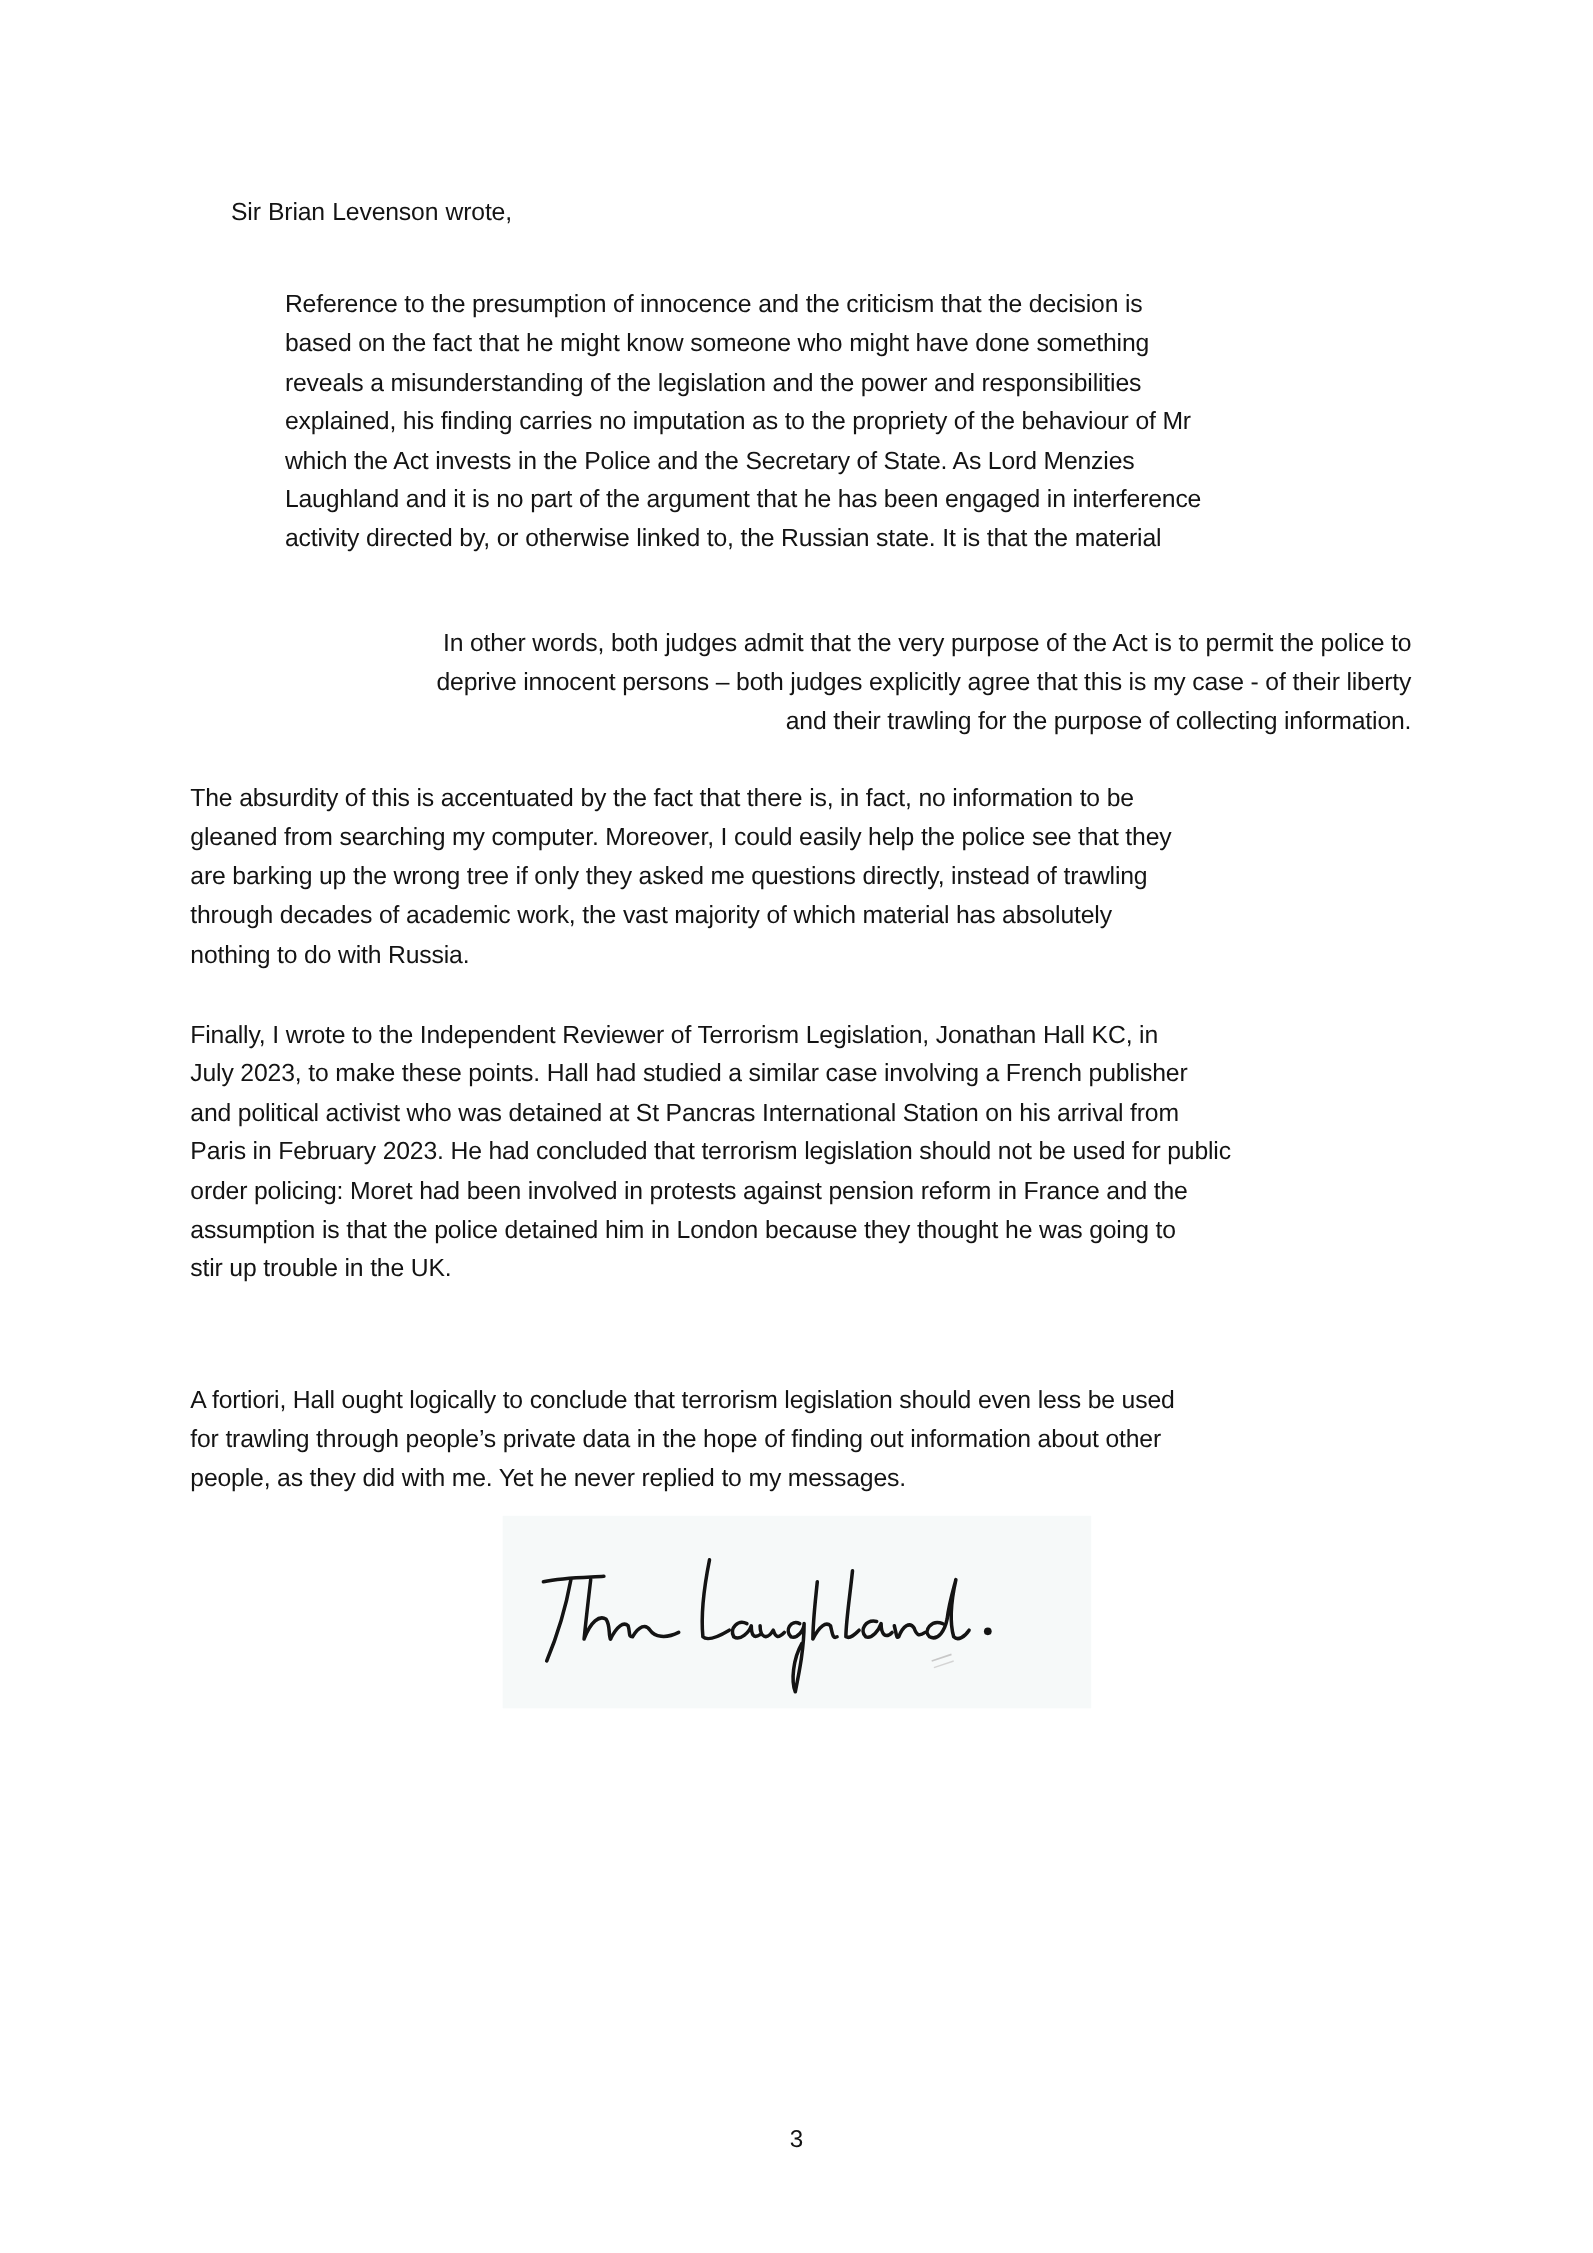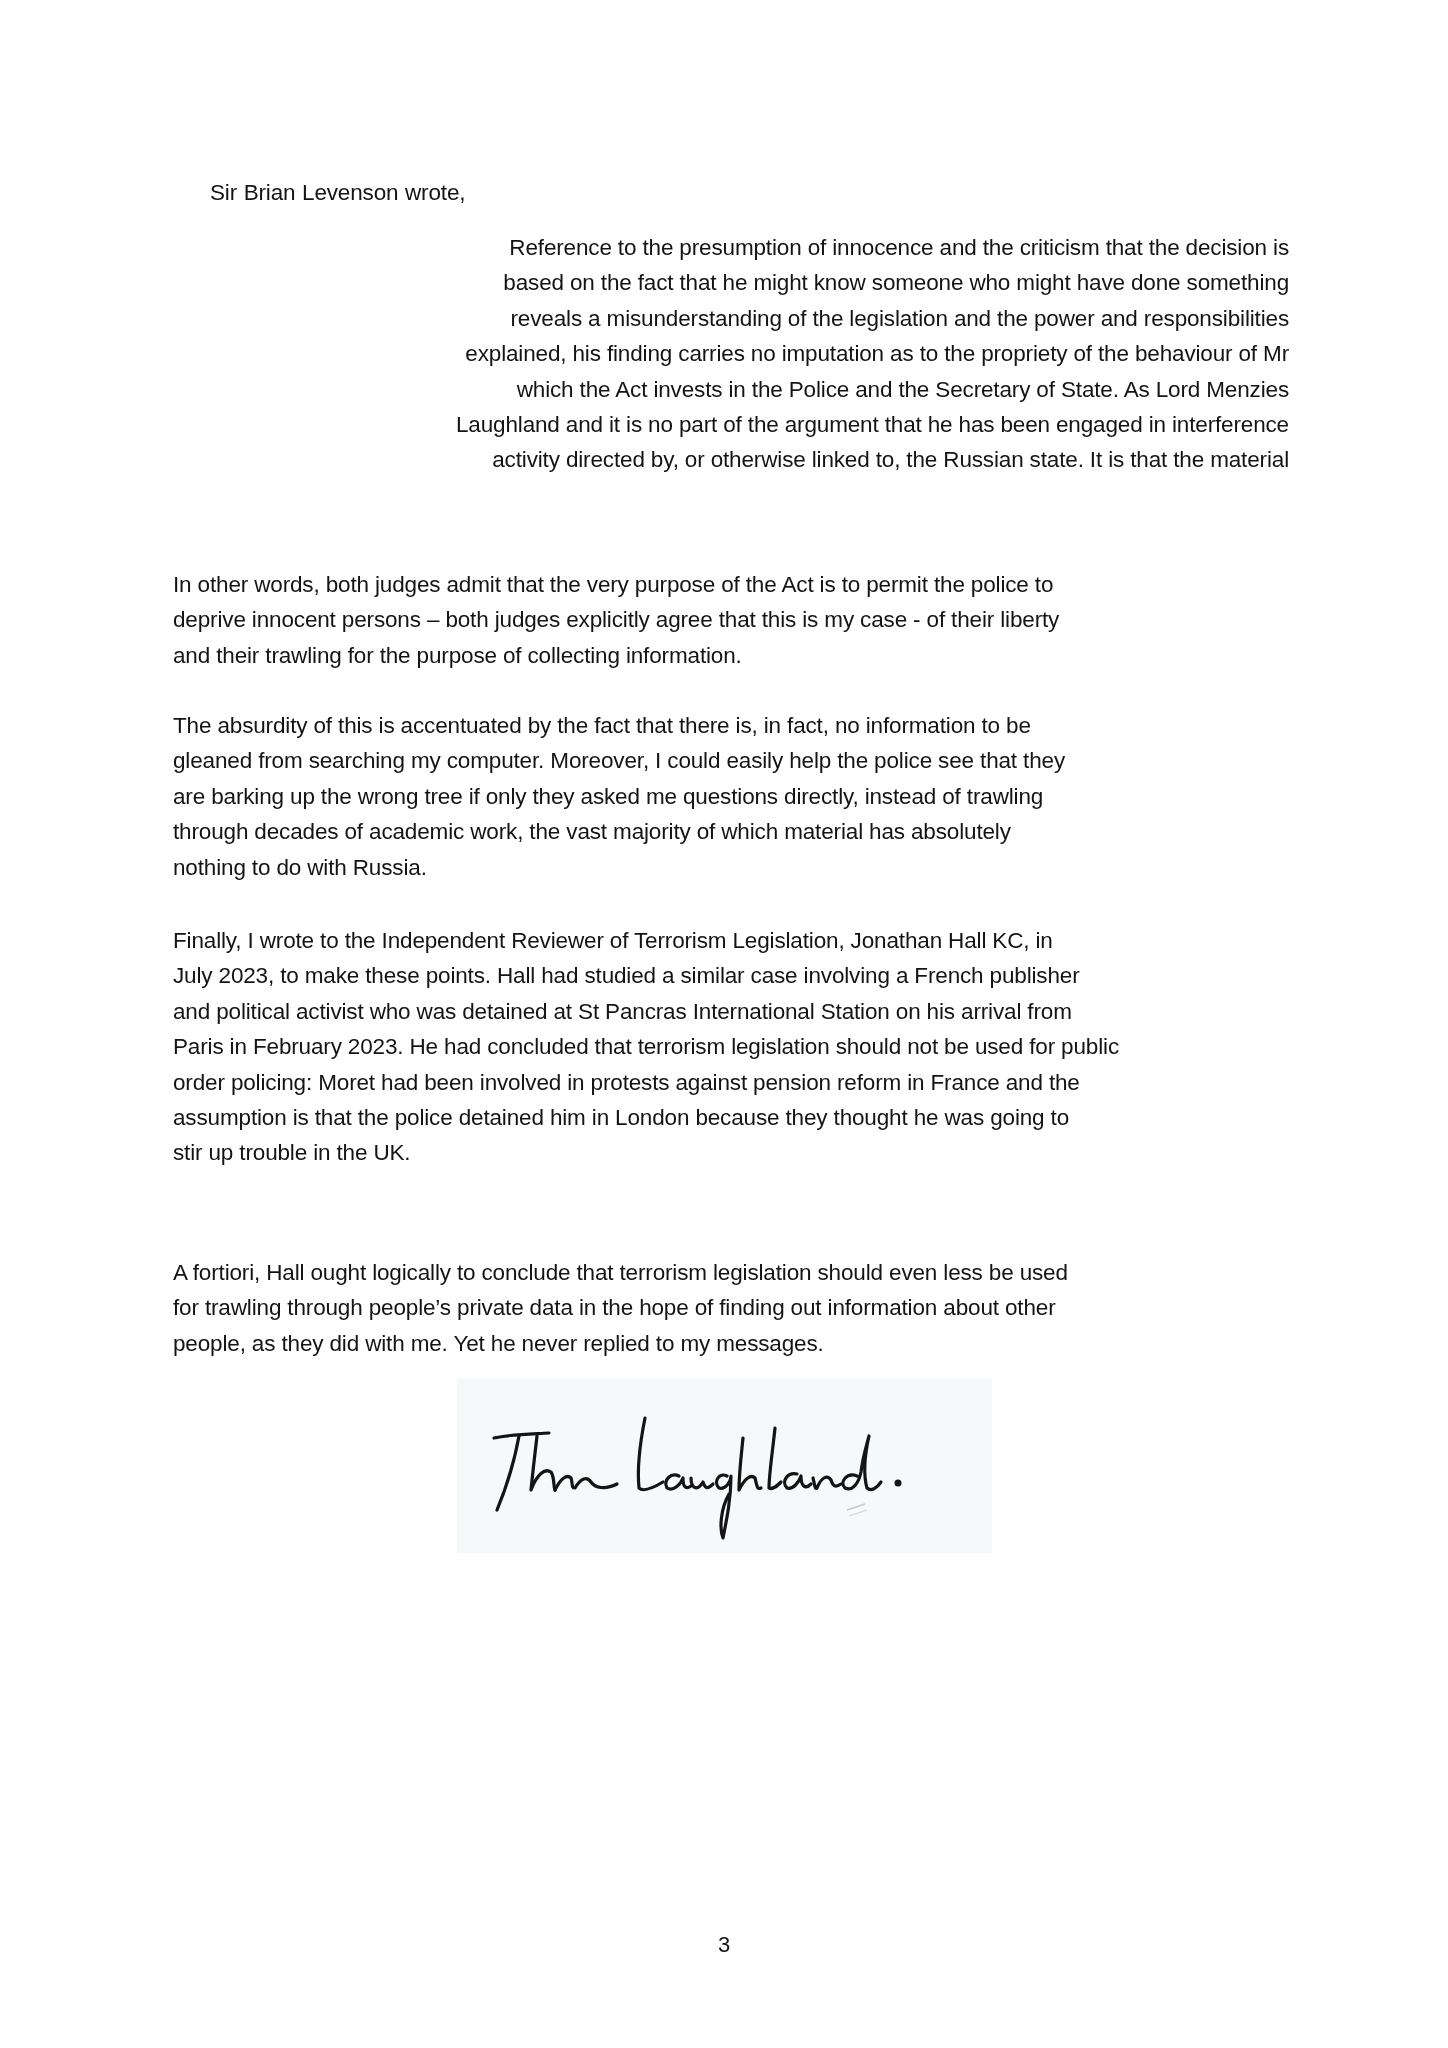--- a/index.html
+++ b/index.html
@@ -72,31 +72,31 @@
       color: #141414;
     }
   </style>
 </head>
 <body>
 
 <div class="page">
 
   <div class="line" style="left:173px; top:182px;margin-left:37px;">Sir Brian Levenson wrote,</div>
 
-  <div class="block quote" style="top:230px;text-align:right;">
+  <div class="block quote" style="top:259px;">
     <span class="ln">Reference to the presumption of innocence and the criticism that the decision is</span>
     <span class="ln">based on the fact that he might know someone who might have done something</span>
     <span class="ln">reveals a misunderstanding of the legislation and the power and responsibilities</span>
     <span class="ln">explained, his finding carries no imputation as to the propriety of the behaviour of Mr</span>
     <span class="ln">which the Act invests in the Police and the Secretary of State. As Lord Menzies</span>
     <span class="ln">Laughland and it is no part of the argument that he has been engaged in interference</span>
     <span class="ln">activity directed by, or otherwise linked to, the Russian state. It is that the material</span>
   </div>
 
-  <div class="block" style="top:567px;">
+  <div class="block" style="top:567px;text-align:right;">
     <span class="ln">In other words, both judges admit that the very purpose of the Act is to permit the police to</span>
     <span class="ln">deprive innocent persons – both judges explicitly agree that this is my case - of their liberty</span>
     <span class="ln">and their trawling for the purpose of collecting information.</span>
   </div>
 
   <div class="block" style="top:708px;">
     <span class="ln">The absurdity of this is accentuated by the fact that there is, in fact, no information to be</span>
     <span class="ln">gleaned from searching my computer.  Moreover, I could easily help the police see that they</span>
     <span class="ln">are barking up the wrong tree if only they asked me questions directly, instead of trawling</span>
     <span class="ln">through decades of academic work, the vast majority of which material has absolutely</span>

